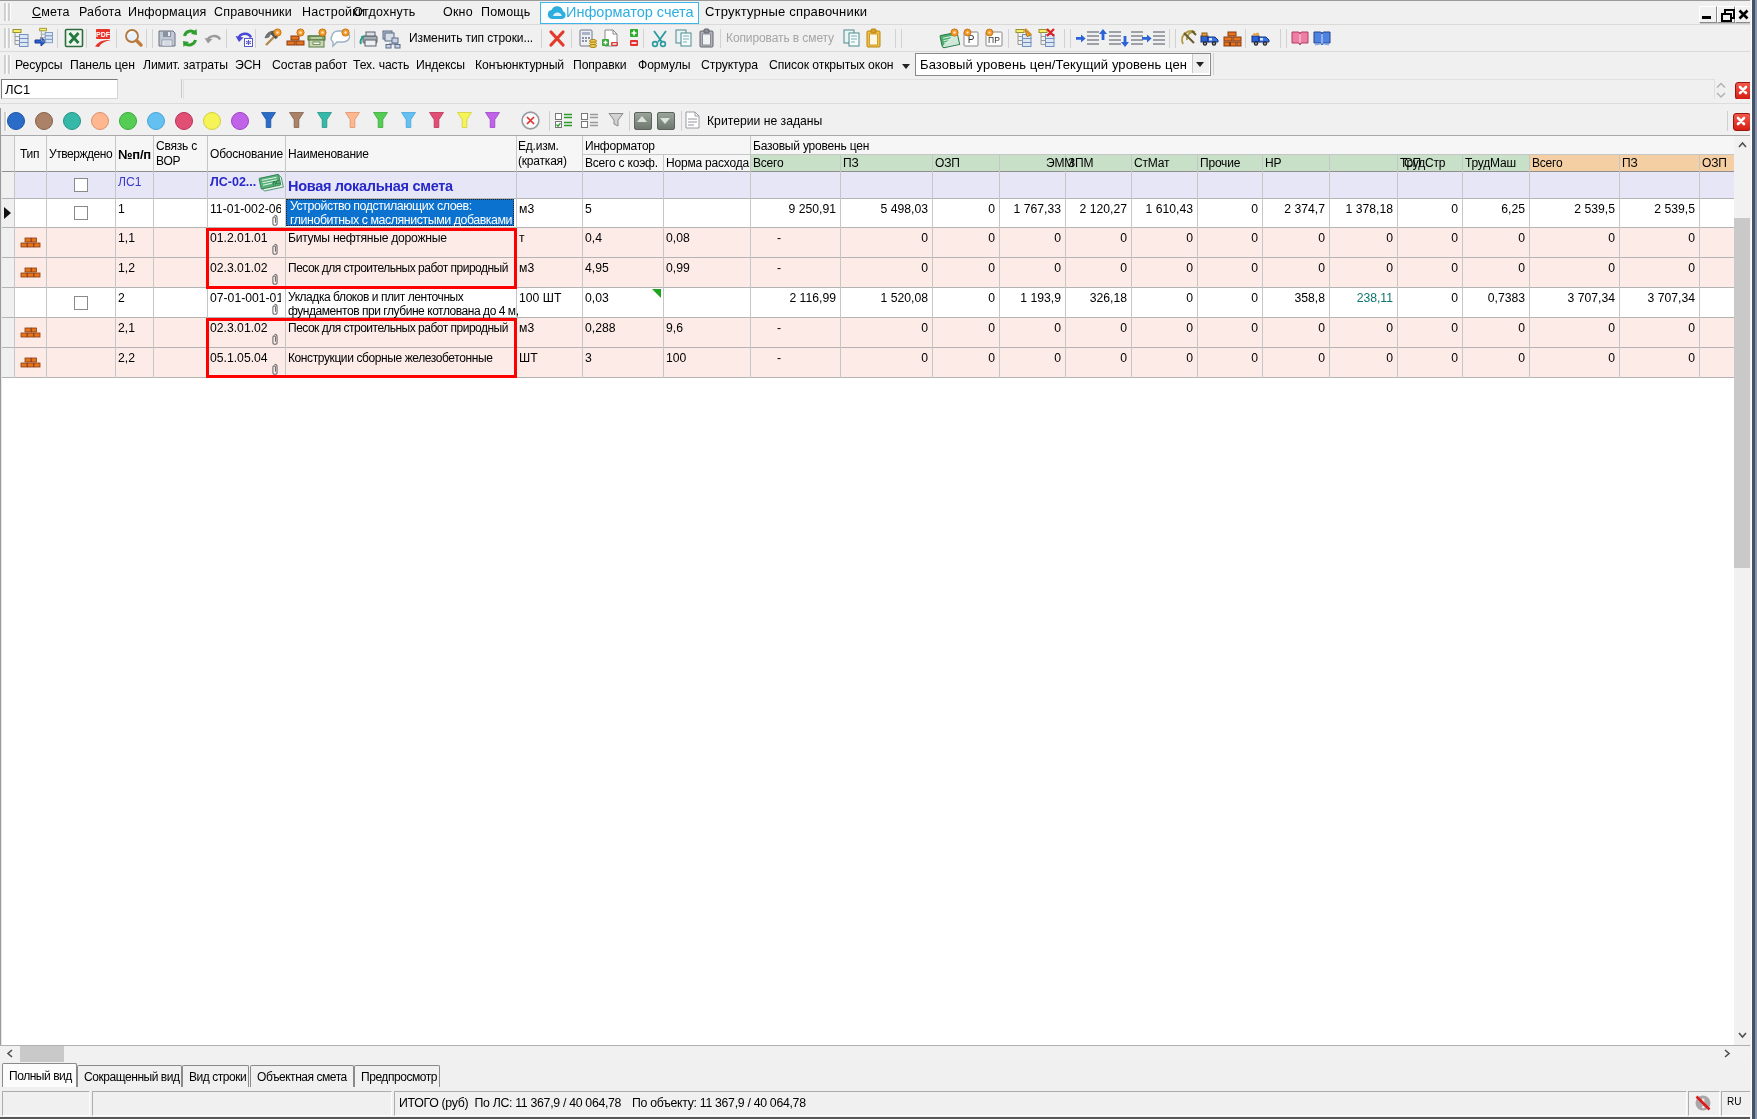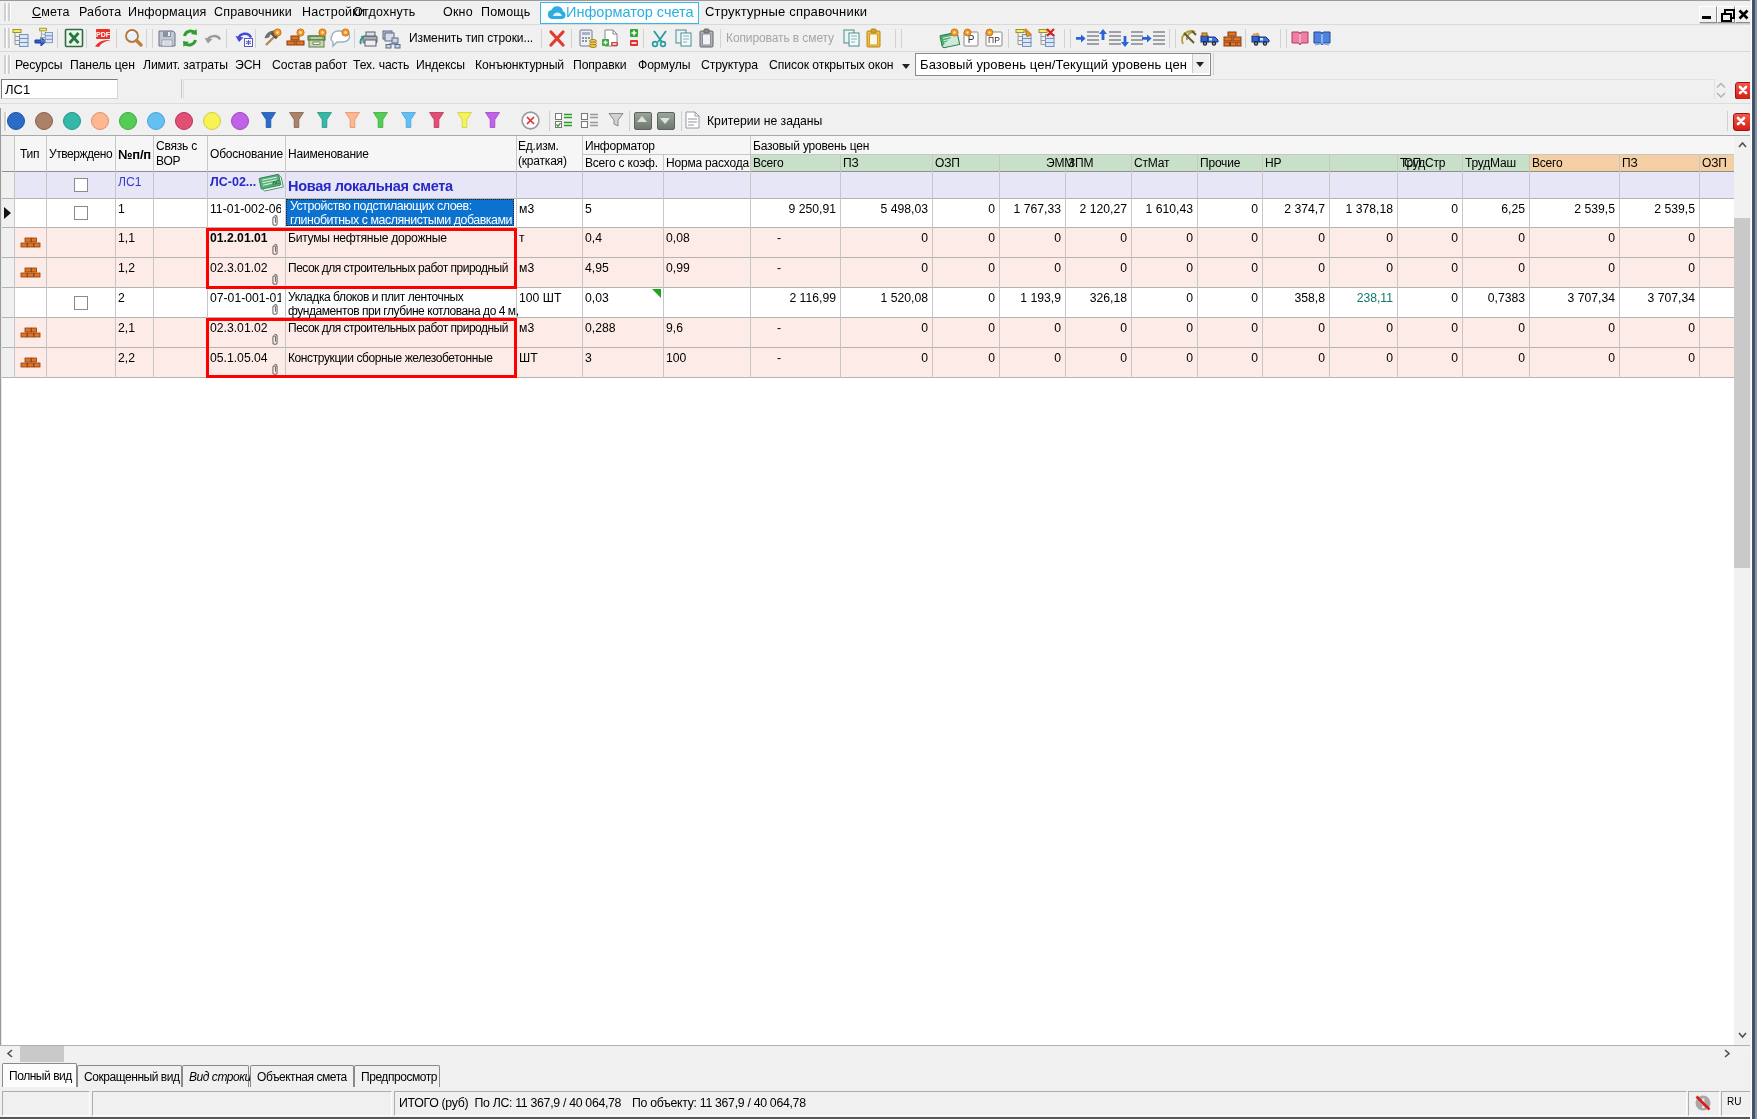--- a/index.html
+++ b/index.html
@@ -585,21 +585,21 @@
 <svg style="left:20px;top:237px;" width="21" height="12" viewBox="0 0 21 12">
 <g fill="#e4751e" stroke="#8a3a10" stroke-width="0.8">
 <rect x="5" y="1" width="6" height="4"></rect>
       <rect x="11.5" y="1" width="5" height="4"></rect>
 <rect x="1" y="6" width="6" height="4"></rect>
       <rect x="7.5" y="6" width="6" height="4"></rect>
       <rect x="14" y="6" width="6" height="4"></rect>
 </g>
   </svg>
 <div class="ab" style="left:118px;top:231px;width:31px;font-size:12.2px;color:#000;letter-spacing:0px;font-weight:normal;text-align:left;white-space:nowrap;overflow:hidden;">1,1</div>
-<div class="ab" style="left:210px;top:231px;width:71px;font-size:12.2px;color:#000;letter-spacing:0px;font-weight:bold;text-align:left;white-space:nowrap;overflow:hidden;">01.2.01.01</div>
+<div class="ab" style="left:210px;top:231px;width:71px;font-size:12.2px;color:#000;letter-spacing:0px;font-weight:normal;text-align:left;white-space:nowrap;overflow:hidden;">01.2.01.01</div>
 <svg style="left:270px;top:243px;" width="9" height="13" viewBox="0 0 9 13">
 <path d="M4.5 1.2 a2.6 2.6 0 0 1 2.6 2.6 v5.4 a2.1 2.1 0 0 1 -4.2 0 v-5 a1.3 1.3 0 0 1 2.6 0 v4.6" fill="none" stroke="#707070" stroke-width="1.1"></path>
   </svg>
 <div class="ab" style="left:288px;top:231px;width:224px;font-size:12.2px;color:#000;letter-spacing:-0.3px;font-weight:normal;text-align:left;white-space:nowrap;overflow:hidden;">Битумы нефтяные дорожные</div>
 <div class="ab" style="left:519px;top:231px;width:59px;font-size:12.2px;color:#000;letter-spacing:0px;font-weight:normal;text-align:left;white-space:nowrap;overflow:hidden;">т</div>
 <div class="ab" style="left:585px;top:231px;width:74px;font-size:12.2px;color:#000;letter-spacing:0px;font-weight:normal;text-align:left;white-space:nowrap;overflow:hidden;">0,4</div>
 <div class="ab" style="left:666px;top:231px;width:80px;font-size:12.2px;color:#000;letter-spacing:0px;font-weight:normal;text-align:left;white-space:nowrap;overflow:hidden;">0,08</div>
 <svg style="left:20px;top:267px;" width="21" height="12" viewBox="0 0 21 12">
 <g fill="#e4751e" stroke="#8a3a10" stroke-width="0.8">
 <rect x="5" y="1" width="6" height="4"></rect>
@@ -749,21 +749,21 @@
 <div class="ab" style="left:20px;top:1046px;width:44px;height:16px;background:#c9c9c9;"></div>
 <svg style="left:1722px;top:1049px;" width="9" height="9">
     <path d="M3 1 l4 3.5 -4 3.5" fill="none" stroke="#505050" stroke-width="1.6"></path>
   </svg>
 <div class="ab" style="left:0;top:1062px;width:1757px;height:26px;background:#f0f0f0;"></div>
 <div class="ab" style="left:2px;top:1063px;width:73px;height:23px;background:#fcfcfc;border:1px solid #8a8a8a;border-bottom:none;border-radius:2px 2px 0 0;"></div>
 <div class="t" style="left:9px;top:1069px;font-size:12px;letter-spacing:-0.45px;">Полный вид</div>
 <div class="ab" style="left:77px;top:1065px;width:103px;height:21px;background:#f0f0f0;border:1px solid #8a8a8a;border-bottom:none;border-radius:2px 2px 0 0;"></div>
 <div class="t" style="left:84px;top:1070px;font-size:12px;letter-spacing:-0.45px;">Сокращенный вид</div>
 <div class="ab" style="left:182px;top:1065px;width:65px;height:21px;background:#f0f0f0;border:1px solid #8a8a8a;border-bottom:none;border-radius:2px 2px 0 0;"></div>
-<div class="t" style="left:189px;top:1070px;font-size:12px;letter-spacing:-0.45px;font-style:italic;">Вид строки</div>
+<div class="t" style="left:189px;top:1070px;font-size:12px;letter-spacing:-0.45px;">Вид строки</div>
 <div class="ab" style="left:250px;top:1065px;width:102px;height:21px;background:#f0f0f0;border:1px solid #8a8a8a;border-bottom:none;border-radius:2px 2px 0 0;"></div>
 <div class="t" style="left:257px;top:1070px;font-size:12px;letter-spacing:-0.45px;">Объектная смета</div>
 <div class="ab" style="left:354px;top:1065px;width:84px;height:21px;background:#f0f0f0;border:1px solid #8a8a8a;border-bottom:none;border-radius:2px 2px 0 0;"></div>
 <div class="t" style="left:361px;top:1070px;font-size:12px;letter-spacing:-0.45px;">Предпросмотр</div>
 <div class="ab" style="left:0;top:1088px;width:1757px;height:29px;background:#f0f0f0;"></div>
 <div class="ab" style="left:2px;top:1091px;width:86px;height:23px;background:#f0f0f0;border:1px solid #adadad;border-bottom-color:#fdfdfd;border-right-color:#fdfdfd;"></div>
 <div class="ab" style="left:92px;top:1091px;width:298px;height:23px;background:#f0f0f0;border:1px solid #adadad;border-bottom-color:#fdfdfd;border-right-color:#fdfdfd;"></div>
 <div class="ab" style="left:394px;top:1091px;width:1291px;height:23px;background:#f0f0f0;border:1px solid #adadad;border-bottom-color:#fdfdfd;border-right-color:#fdfdfd;"></div>
 <div class="ab" style="left:1688px;top:1091px;width:30px;height:23px;background:#f0f0f0;border:1px solid #adadad;border-bottom-color:#fdfdfd;border-right-color:#fdfdfd;"></div>
 <div class="ab" style="left:1721px;top:1091px;width:30px;height:23px;background:#f0f0f0;border:1px solid #adadad;border-bottom-color:#fdfdfd;border-right-color:#fdfdfd;"></div>

